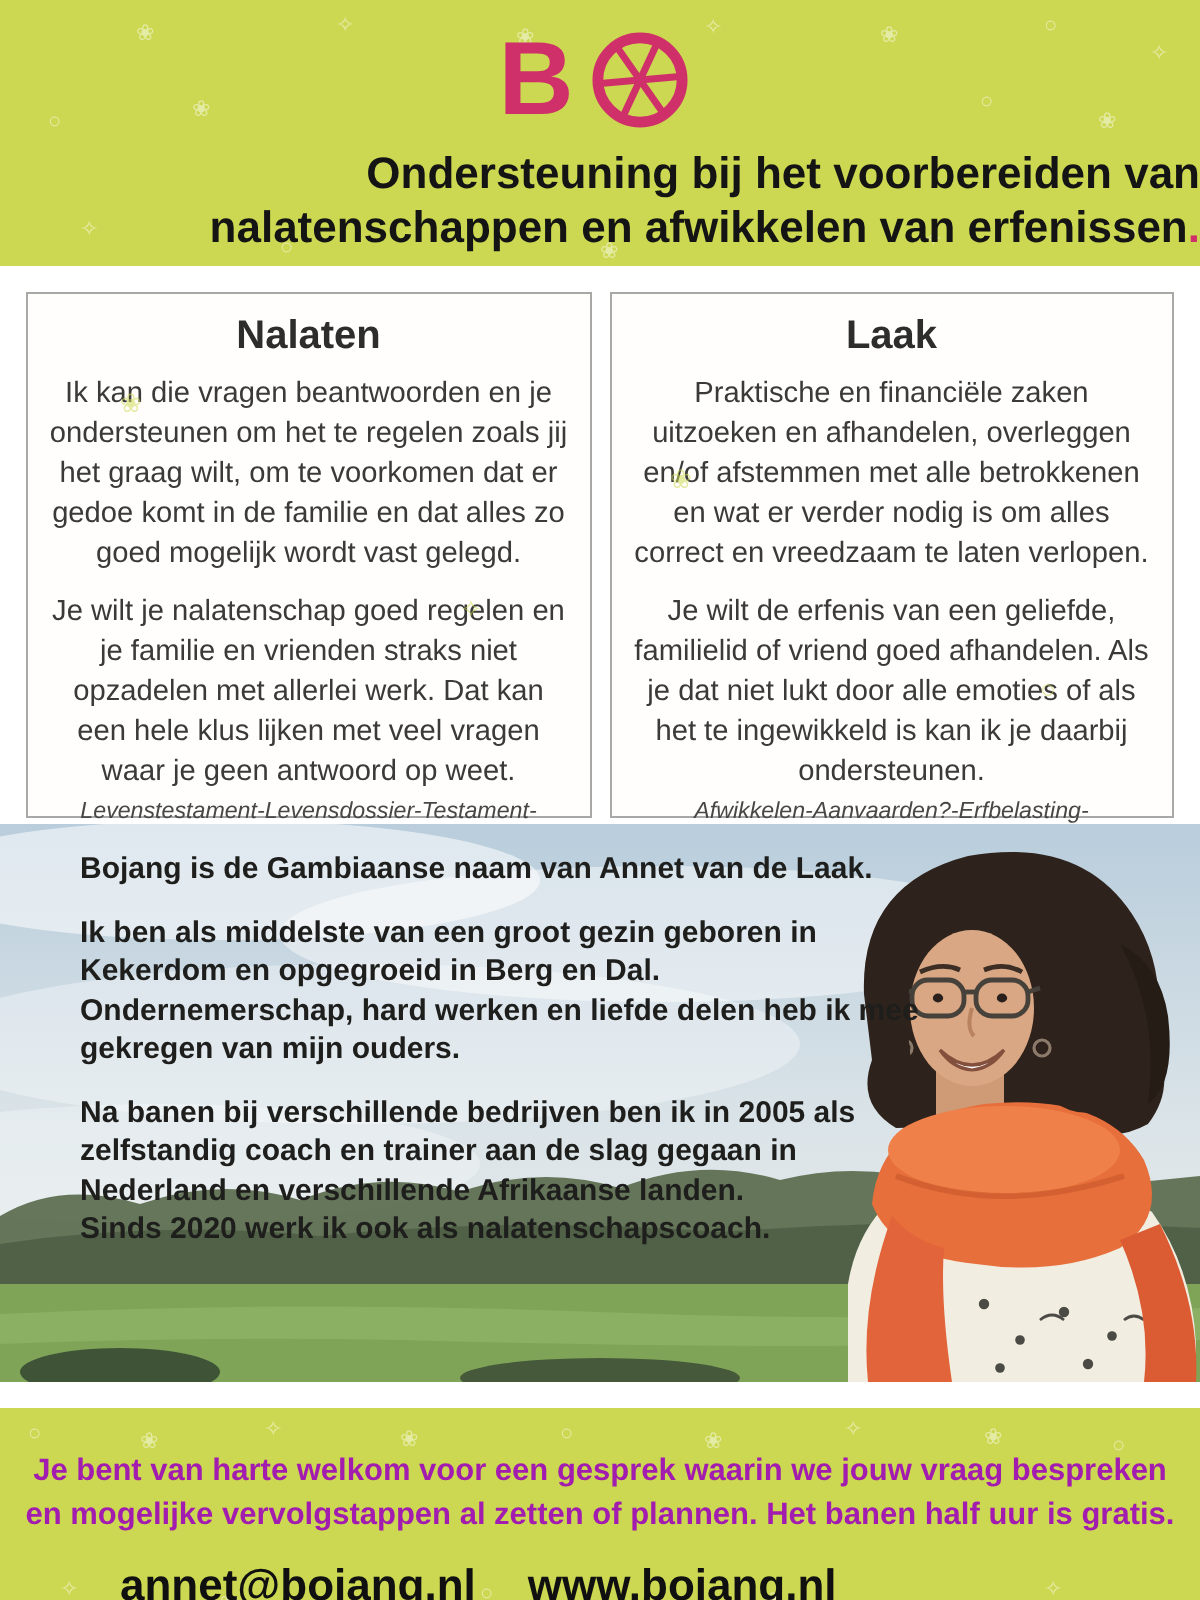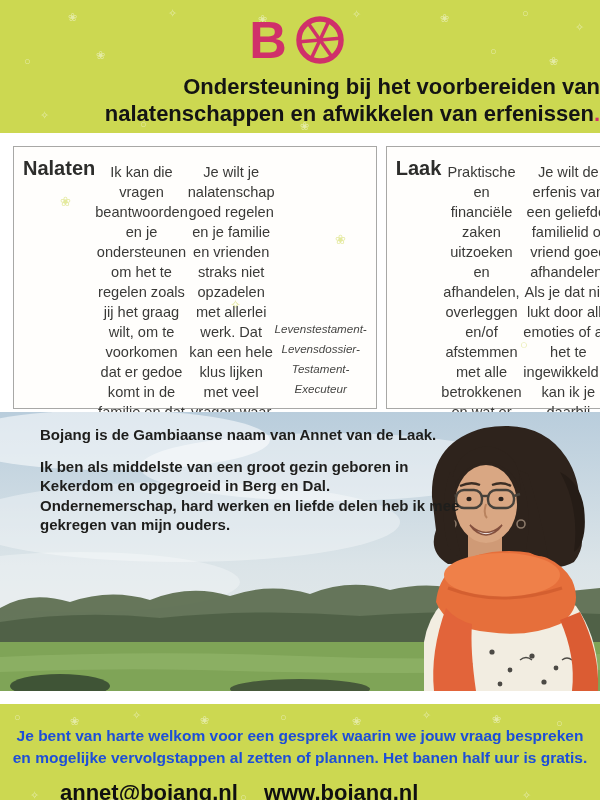--- a/index.html
+++ b/index.html
@@ -39,21 +39,21 @@
   .tagline .pink-dot { color:#d0306a; }
 
   
   .cards-section {
     position:relative; height:279px; background:#ffffff; box-sizing:border-box;
     display:flex; gap:9px; padding:13px 13px 0 13px;
   }
   .card {
     flex:1; box-sizing:border-box; height:263px;
     background:#fffefc; border:1px solid #a8a8a6;
-    display:flex; flex-direction:row; text-align:center;
+    display:flex; flex-direction:column; text-align:center;
     padding:6px 9px 6px 9px;
     font-size:14.6px; line-height:20px; color:#3a3a38;
   }
   .card-title { font-size:20px; font-weight:bold; color:#2d2d2b; margin:5px 0 0 0; }
   .card p { margin:9px 0 0 0; }
   .card-keywords {
     margin-top:auto; font-style:italic; font-size:11.6px; color:#474745;
     padding-bottom:3px;
   }
 
@@ -62,21 +62,21 @@
   .photo-section > svg { position:absolute; left:0; top:0; }
   .about-text {
     position:absolute; left:40px; top:13px; width:424px;
     font-size:15px; line-height:19.5px; color:#1e1e1c;
   }
   .about-text p { margin:0 0 12px 0; }
 
   
   .welcome {
     position:relative; text-align:center; margin:21px 10px 0 10px;
-    font-size:15.5px; font-weight:600; line-height:22px; color:#1d4ed8;
+    font-size:15.5px; font-weight:600; line-height:22px; color:#a21caf;
   }
   .contact-row {
     position:relative; display:flex; gap:26px; margin:11px 0 0 60px;
     font-size:22px; font-weight:bold; color:#101010;
   }
 </style>
 </head>
 <body>
 
 <div class="flyer">
@@ -230,20 +230,22 @@
 
         <path d="M450,60 Q438,96 448,134 Q454,144 462,146 Q450,110 456,70 Z" fill="#2e231c"></path>
         <path d="M518,58 Q534,94 526,138 Q536,146 548,144 Q540,100 528,62 Z" fill="#2e231c"></path>
         <path d="M560,60 Q580,96 574,140 Q588,130 584,96 Q580,70 560,60 Z" fill="#251c16"></path>
       </g>
     </svg>
 
     <div class="about-text">
       <p>Bojang is de Gambiaanse naam van Annet van de Laak.</p>
       <p>Ik ben als middelste van een groot gezin geboren in Kekerdom en opgegroeid in Berg en Dal. Ondernemerschap, hard werken en liefde delen heb ik mee gekregen van mijn ouders.</p>
+      <p><span>Na banen bij verschillende bedrijven ben ik in 2005 als zelfstandig coach en trainer aan de slag gegaan in Nederland en verschillende Afrikaanse landen.</span><br>
+      <span>Sinds 2020 werk ik ook als nalatenschapscoach.</span></p>
     </div>
   </section>
 
   <footer class="band footer-band">
     <span class="decor" style="left:14px;top:8px">○</span>
     <span class="decor" style="left:70px;top:12px">❀</span>
     <span class="decor" style="left:132px;top:6px">✧</span>
     <span class="decor" style="left:200px;top:11px">❀</span>
     <span class="decor" style="left:280px;top:8px">○</span>
     <span class="decor" style="left:352px;top:12px">❀</span>

